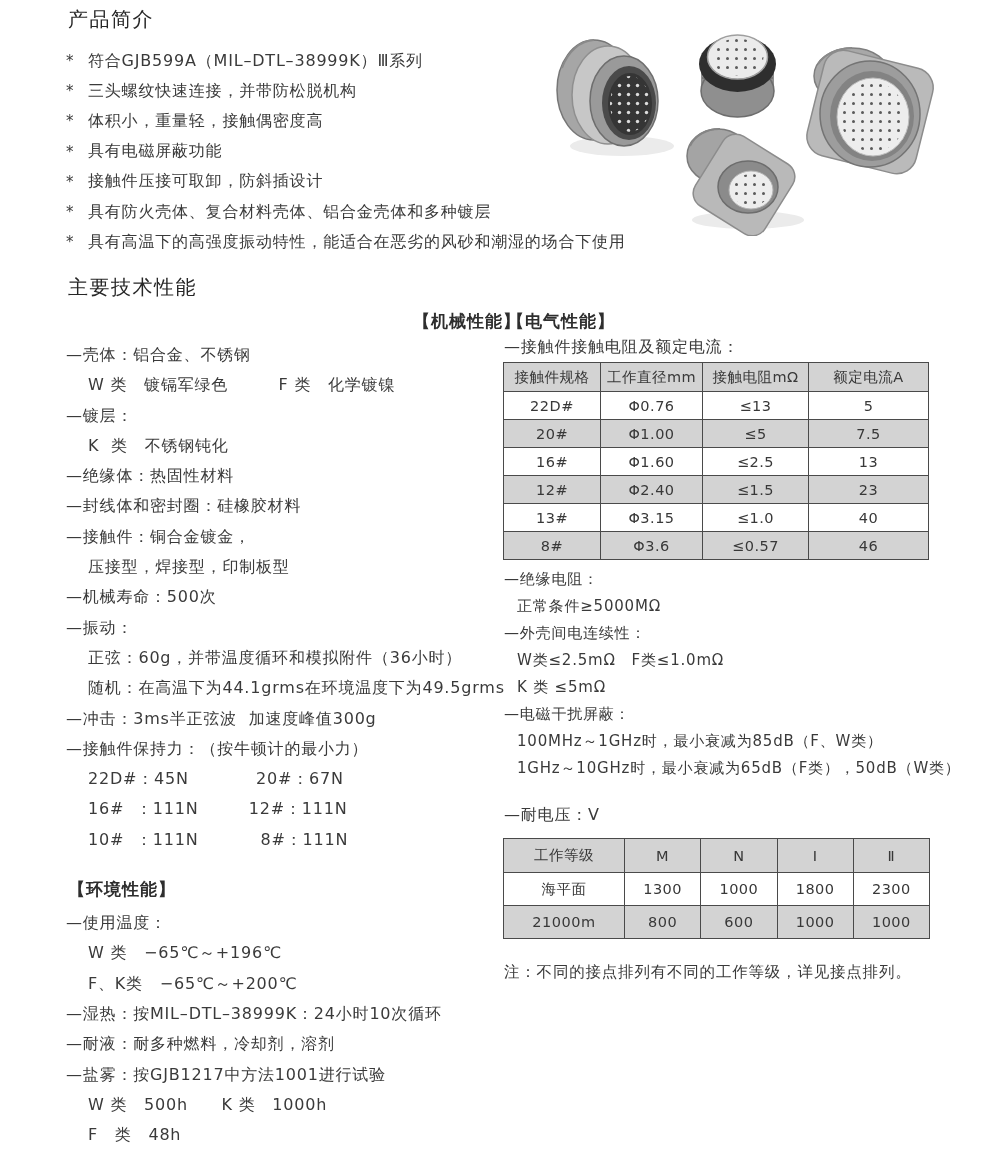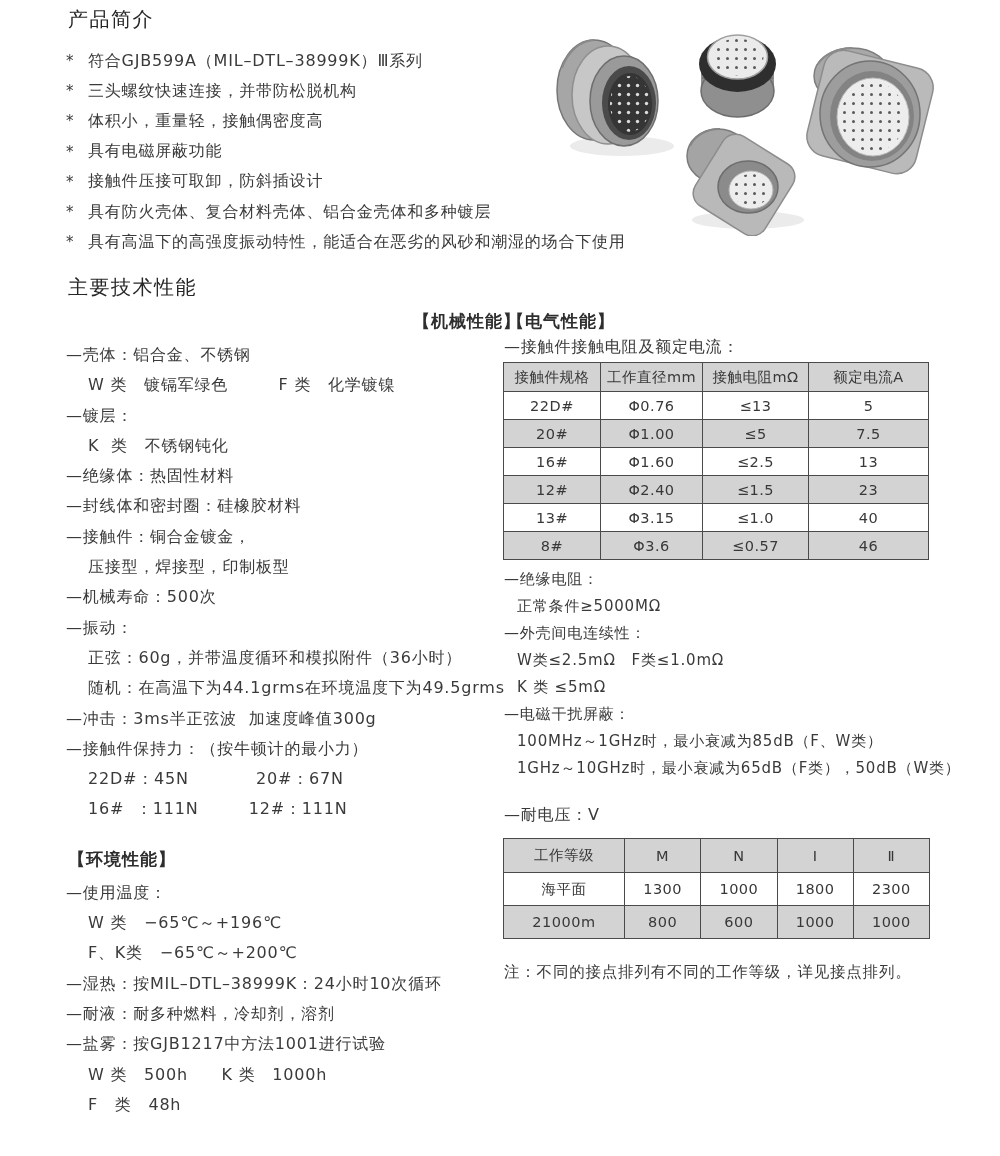--- a/index.html
+++ b/index.html
@@ -119,20 +119,21 @@
       <div class="spec-line ind0">—接触件：铜合金镀金，</div>
       <div class="spec-line ind1">压接型，焊接型，印制板型</div>
       <div class="spec-line ind0">—机械寿命：500次</div>
       <div class="spec-line ind0">—振动：</div>
       <div class="spec-line ind1">正弦：60g，并带温度循环和模拟附件（36小时）</div>
       <div class="spec-line ind1">随机：在高温下为44.1grms在环境温度下为49.5grms</div>
       <div class="spec-line ind0">—冲击：3ms半正弦波  加速度峰值300g</div>
       <div class="spec-line ind0">—接触件保持力：（按牛顿计的最小力）</div>
       <div class="spec-line ind1">22D#：45N　　　　20#：67N</div>
       <div class="spec-line ind1">16#  ：111N　　　12#：111N</div>
+      <div class="spec-line ind1">10#  ：111N　　　  8#：111N</div>
     </div>
   <div class="sec-h envgap" style="margin-bottom:4px;">【环境性能】</div>
   <div class="lines lh30">
       <div class="spec-line ind0">—使用温度：</div>
       <div class="spec-line ind1">W 类　−65℃～+196℃</div>
       <div class="spec-line ind1">F、K类　−65℃～+200℃</div>
       <div class="spec-line ind0">—湿热：按MIL–DTL–38999K：24小时10次循环</div>
       <div class="spec-line ind0">—耐液：耐多种燃料，冷却剂，溶剂</div>
       <div class="spec-line ind0">—盐雾：按GJB1217中方法1001进行试验</div>
       <div class="spec-line ind1">W 类　500h　　K 类　1000h</div>

